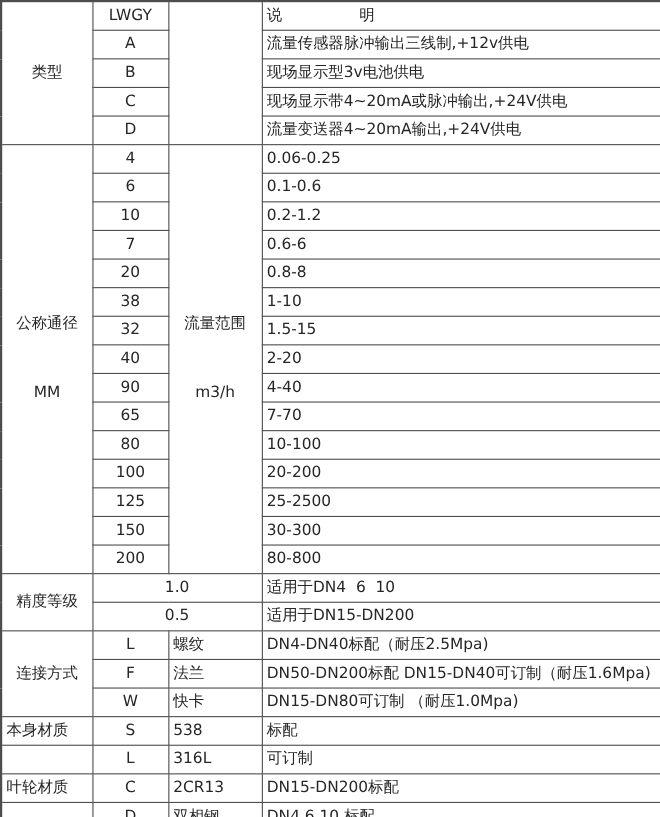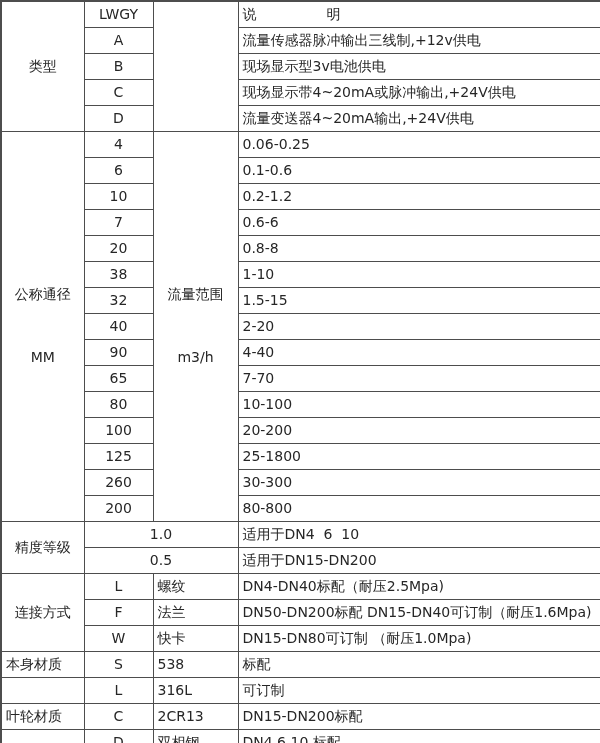--- a/index.html
+++ b/index.html
@@ -122,24 +122,24 @@
   <tr>
     <td class="c">80</td>
     <td class="l">10-100</td>
   </tr>
   <tr>
     <td class="c">100</td>
     <td class="l">20-200</td>
   </tr>
   <tr>
     <td class="c">125</td>
-    <td class="l">25-1800</td>
+    <td class="l">25-2500</td>
   </tr>
   <tr>
-    <td class="c">260</td>
+    <td class="c">150</td>
     <td class="l">30-300</td>
   </tr>
   <tr>
     <td class="c">200</td>
     <td class="l">80-800</td>
   </tr>
 
   <tr>
     <td class="c" rowspan="2">精度等级</td>
     <td class="c" colspan="2">1.0</td>

